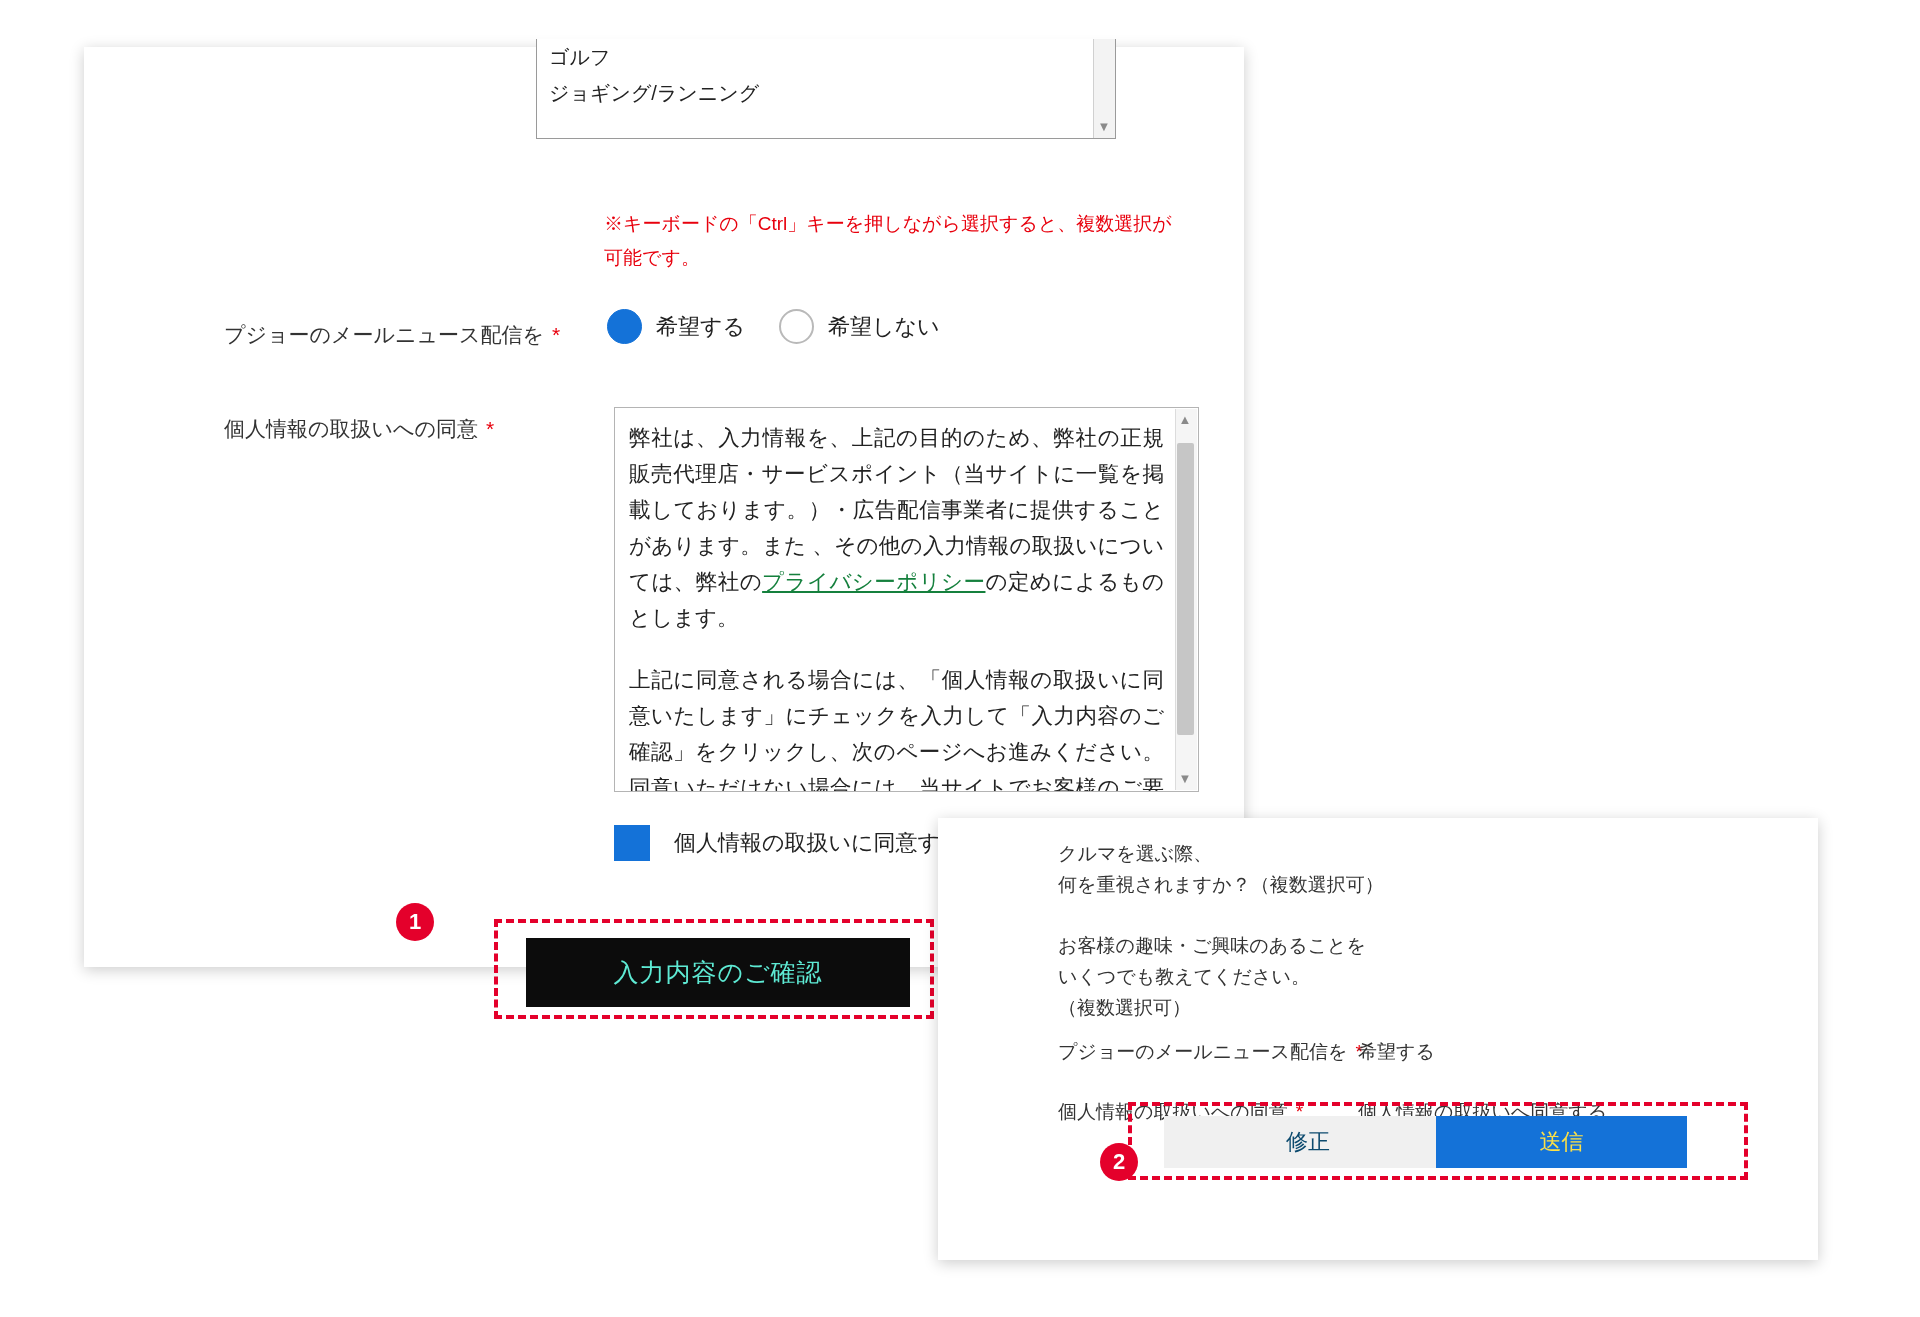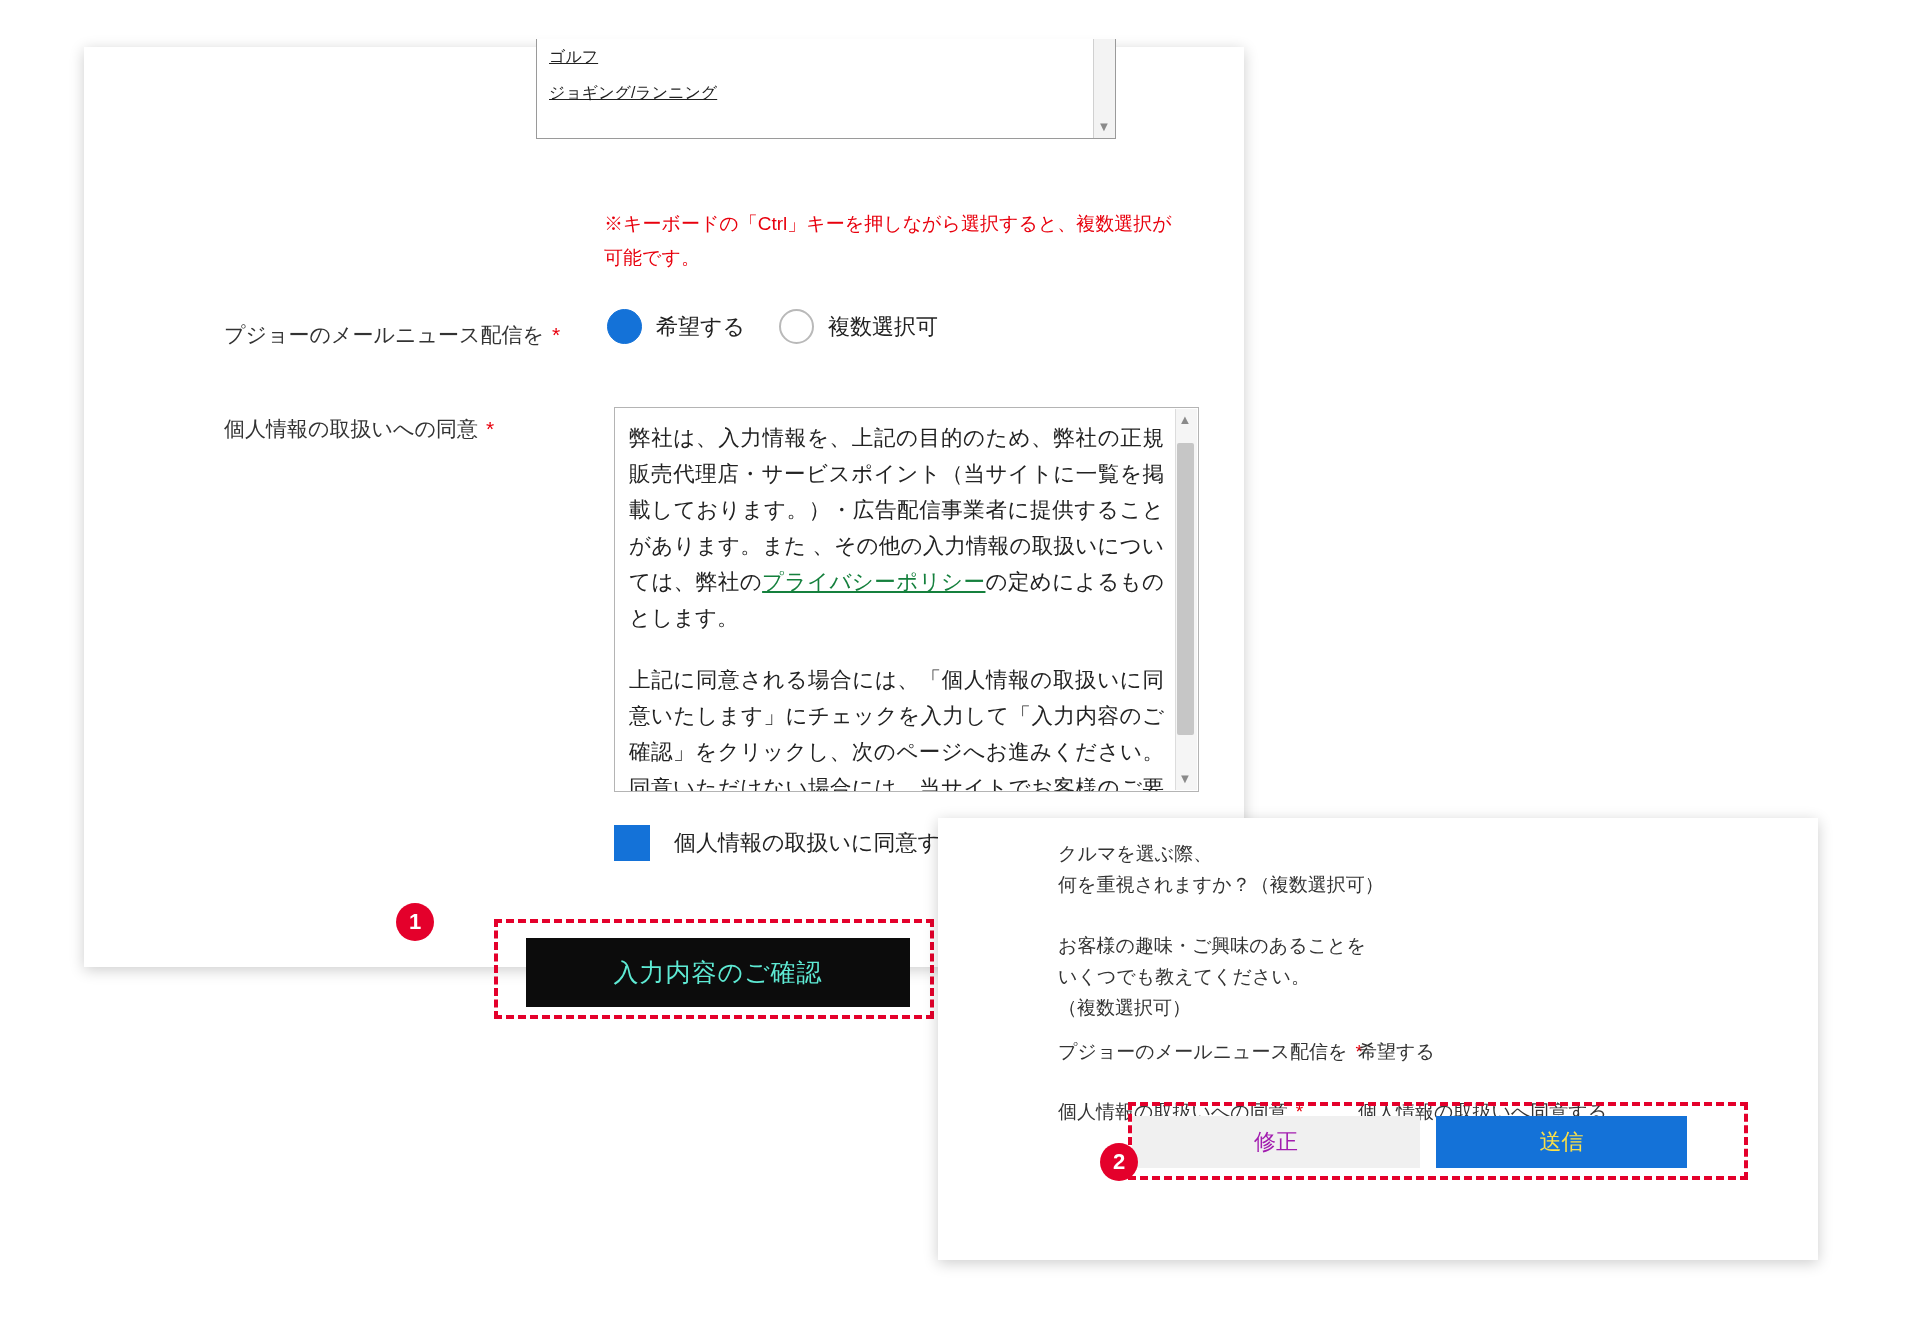--- a/index.html
+++ b/index.html
@@ -35,26 +35,25 @@
     top: -8px;
     width: 580px;
     height: 100px;
     border: 1px solid #9a9a9a;
     border-top: none;
     box-sizing: border-box;
     background: #fff;
     overflow: hidden;
   }
   .hobby-option {
-    font-size: 16px;
+    font-size: 20px;
     line-height: 36px;
     padding-left: 12px;
     color: #222;
     white-space: nowrap;
-    text-decoration: underline;
   }
   #hobby-scroll-track {
     position: absolute;
     right: 0;
     top: 0;
     width: 22px;
     height: 100%;
     background: #f3f3f3;
     border-left: 1px solid #d0d0d0;
     box-sizing: border-box;
@@ -267,24 +266,24 @@
     height: 52px;
     display: flex;
     align-items: center;
     justify-content: center;
     font-size: 22px;
     border: none;
     cursor: pointer;
     font-family: "Liberation Sans", sans-serif;
   }
   #cc-btn-edit {
-    left: 0;
+    left: 32px;
     width: 288px;
     background: #f0f0f0;
-    color: #a21caf;
+    color: #0c4a6e;
   }
   #cc-btn-send {
     left: 304px;
     width: 251px;
     background: #1472d8;
     color: #fde047;
   }
   #badge-2 { left: 1100px; top: 1143px; }
 </style>
 </head>
@@ -306,21 +305,21 @@
     <span>プジョーのメールニュース配信を</span><span class="req-star">*</span>
   </div>
 
   <div id="radio-group">
     <div class="radio-item">
       <span class="radio-dot on"></span>
       <span class="radio-text">希望する</span>
     </div>
     <div class="radio-item">
       <span class="radio-dot off"></span>
-      <span class="radio-text">複数選択可</span>
+      <span class="radio-text">希望しない</span>
     </div>
   </div>
 
   <div id="privacy-label" class="field-label">
     <span>個人情報の取扱いへの同意</span><span class="req-star">*</span>
   </div>
 
   <div id="privacy-box">
     <p><span>弊社は、入力情報を、上記の目的のため、弊社の正規販売代理店・サービスポイント（当サイトに一覧を掲載しております。）・広告配信事業者に提供することがあります。また 、その他の入力情報の取扱いについては、弊社の</span><a href="#">プライバシーポリシー</a><span>の定めによるものとします。</span></p>
     <p>上記に同意される場合には、「個人情報の取扱いに同意いたします」にチェックを入力して「入力内容のご確認」をクリックし、次のページへお進みください。同意いただけない場合には、当サイトでお客様のご要望を承ることができませんのでご了承ください。</p>

